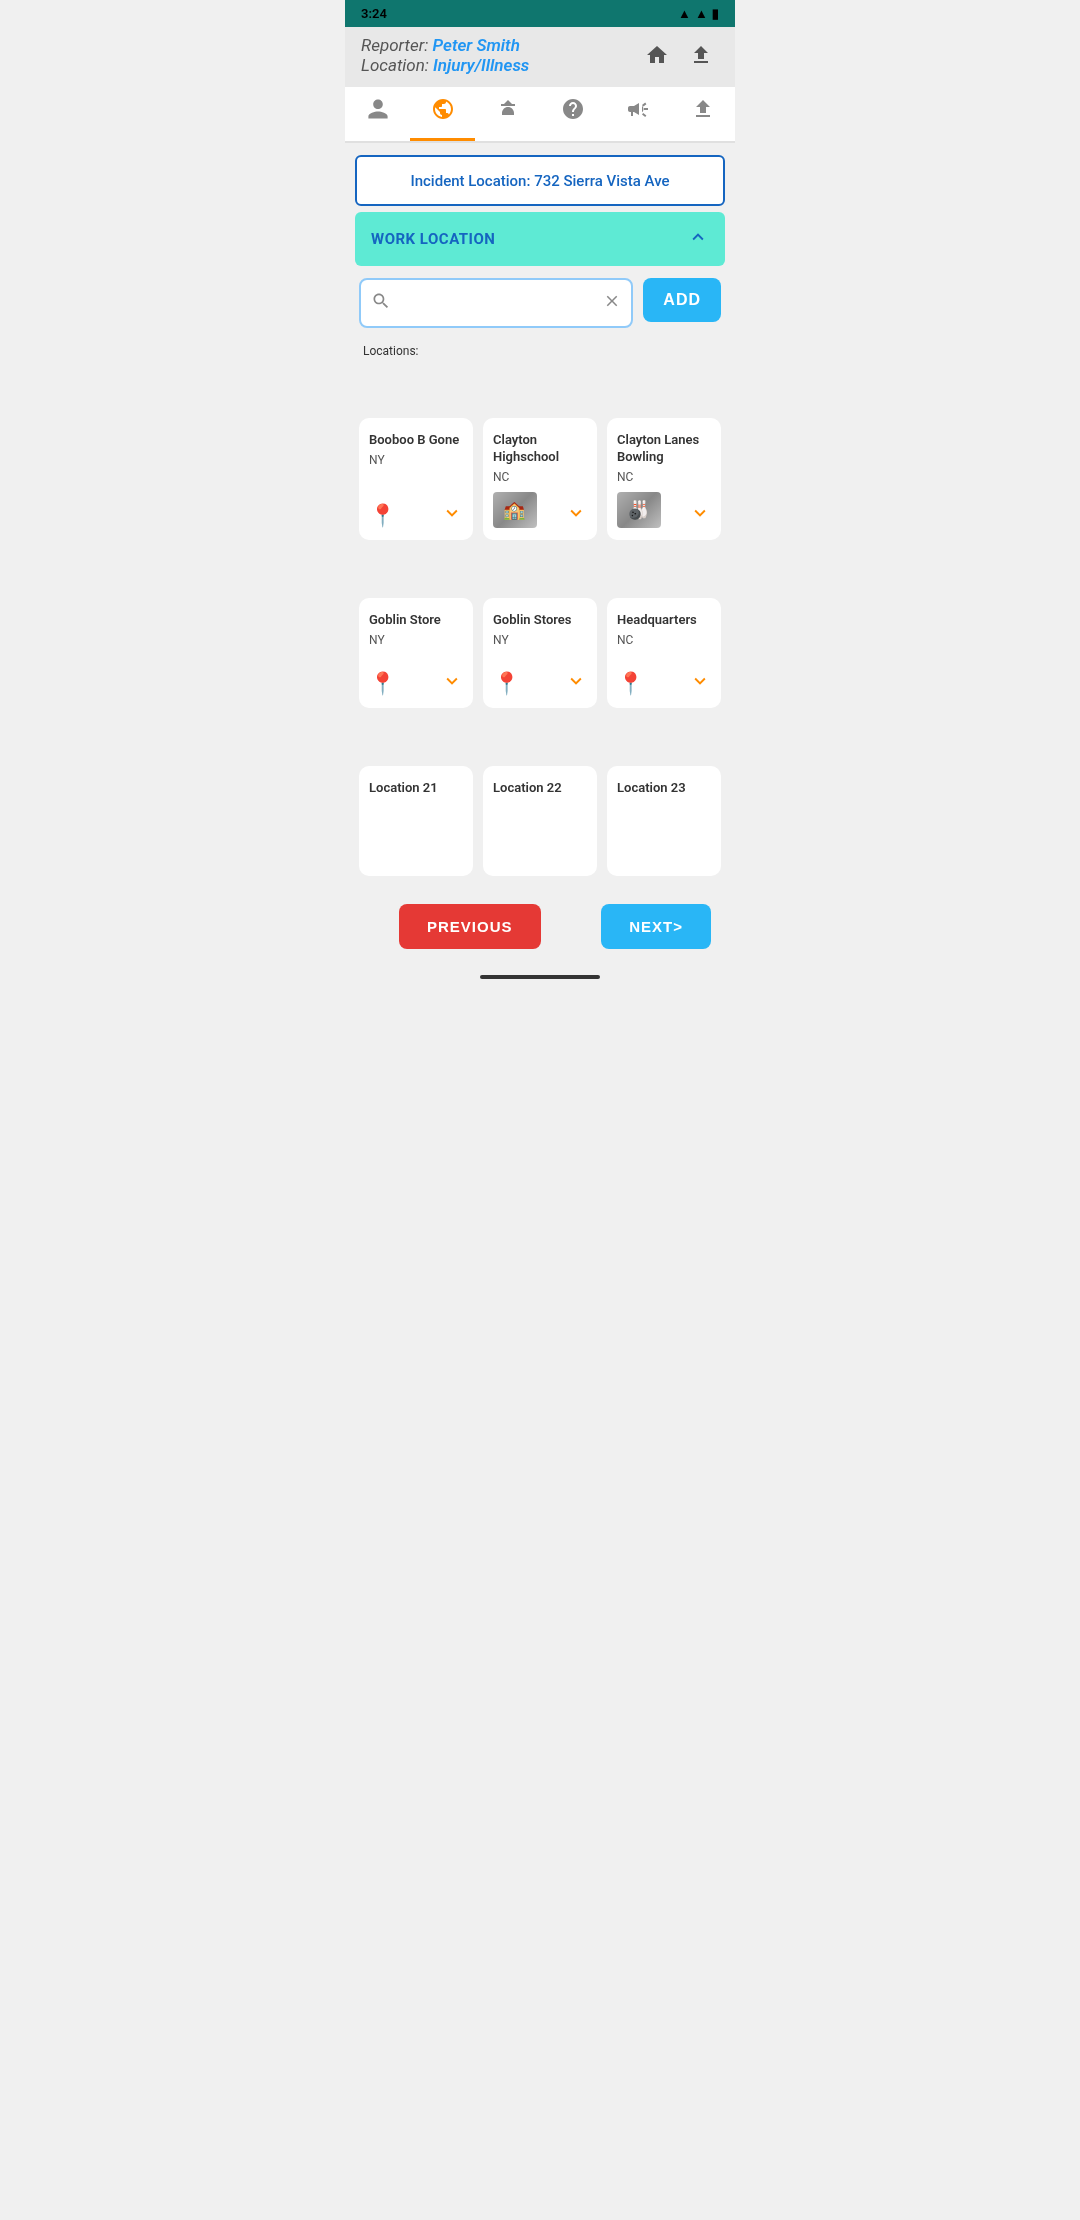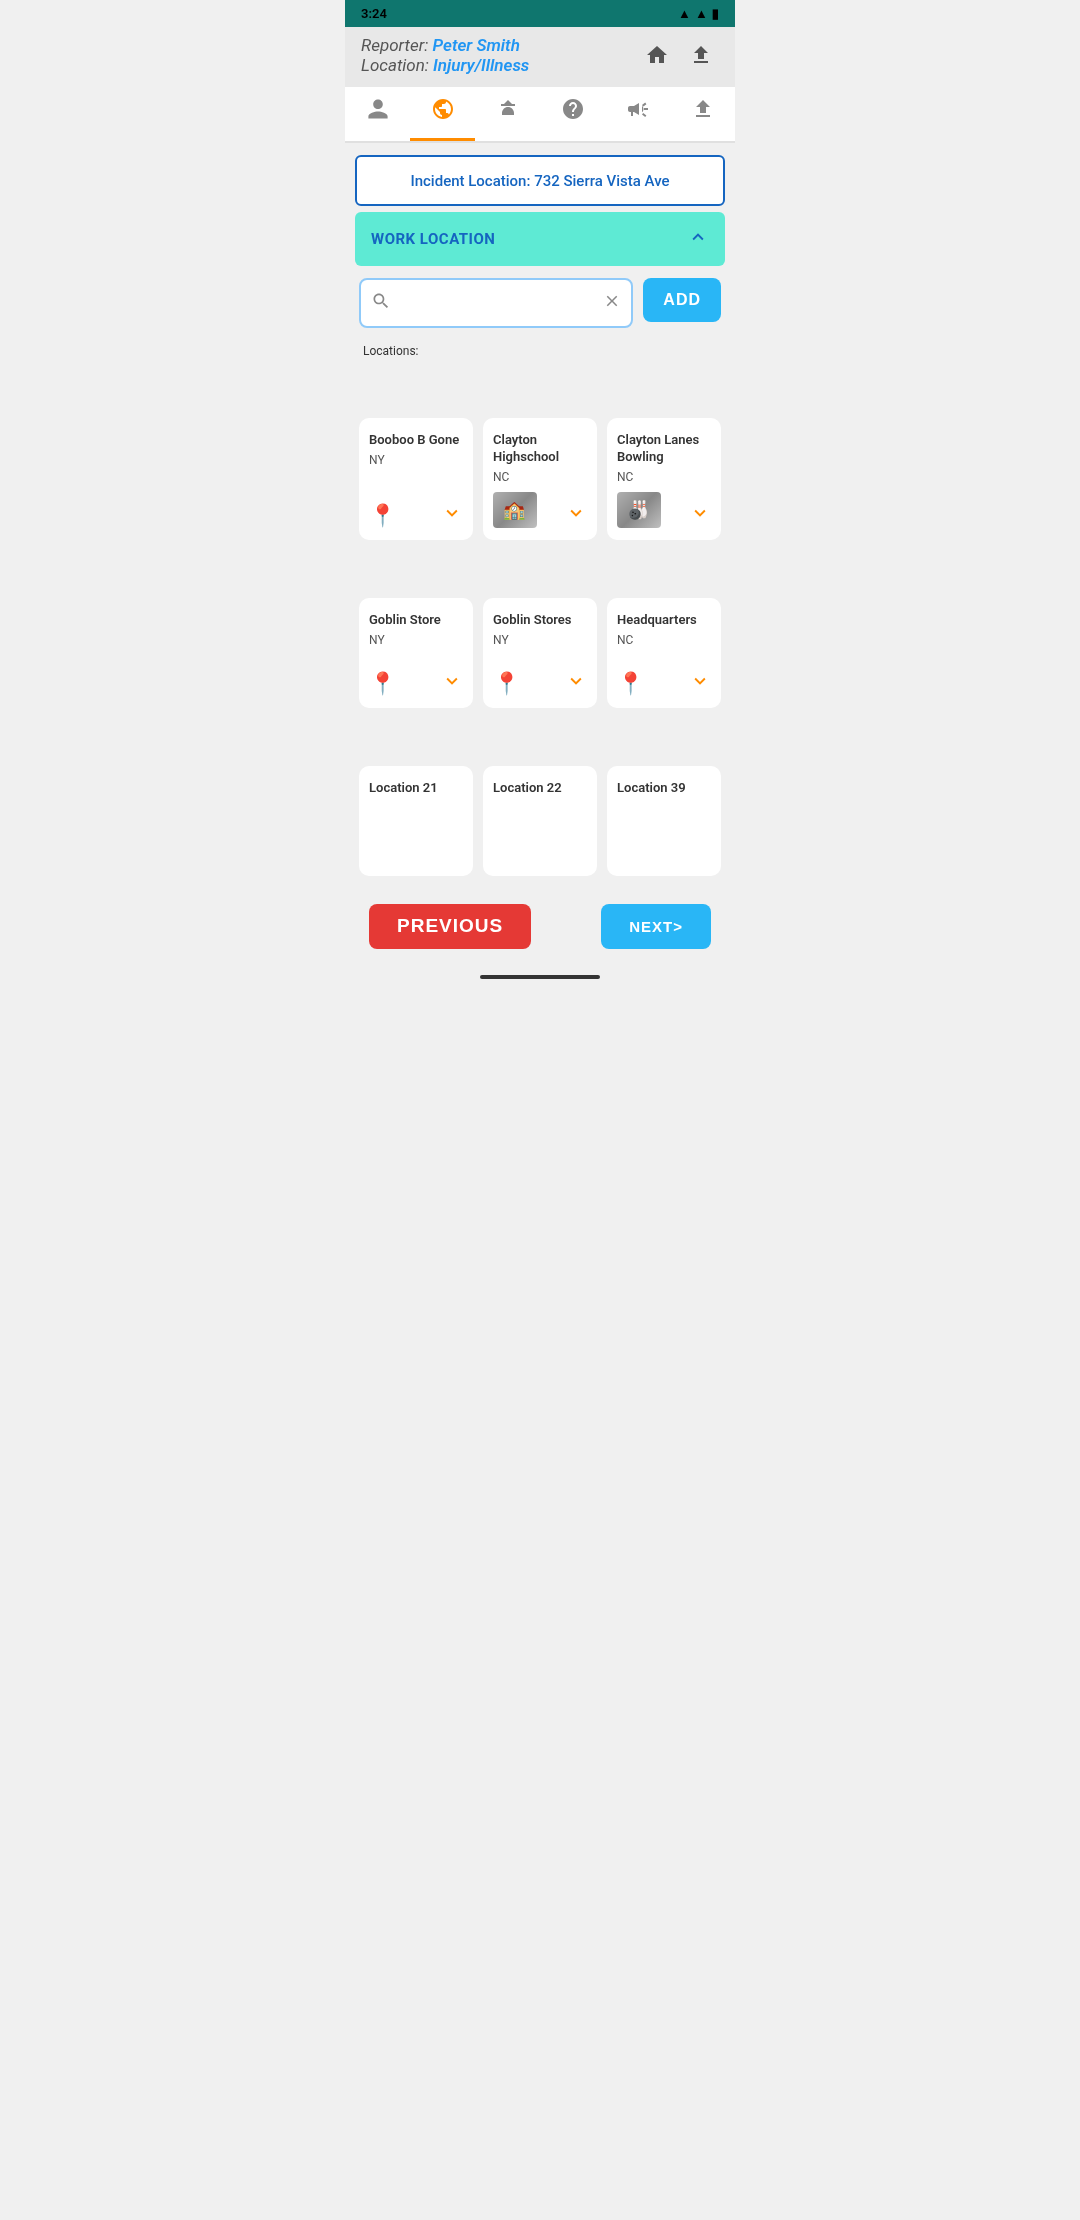--- a/index.html
+++ b/index.html
@@ -254,25 +254,26 @@
       justify-content: space-between;
       padding: 16px 14px;
       background: #f0f0f0;
       margin: 0 10px;
     }
     .prev-button {
       background: #e53935;
       color: #fff;
       border: none;
       border-radius: 8px;
-      font-size: 19px;
+      font-size: 15px;
       font-weight: 700;
       padding: 0 28px;
       cursor: pointer;
       letter-spacing: 1px;
+      margin-left: 30px;
     }
     .next-button {
       background: #29B6F6;
       color: #fff;
       border: none;
       border-radius: 8px;
       font-size: 15px;
       font-weight: 700;
       padding: 14px 28px;
       cursor: pointer;
@@ -497,21 +498,21 @@
 
     <div class="location-card partial">
       <div class="location-card-name">Location 21</div>
     </div>
 
     <div class="location-card partial">
       <div class="location-card-name">Location 22</div>
     </div>
 
     <div class="location-card partial">
-      <div class="location-card-name">Location 39</div>
+      <div class="location-card-name">Location 23</div>
     </div>
 
   </div>
 </div>
 
 <div class="bottom-nav">
   <button class="prev-button">PREVIOUS</button>
   <button class="next-button">NEXT&gt;</button>
 </div>
 

